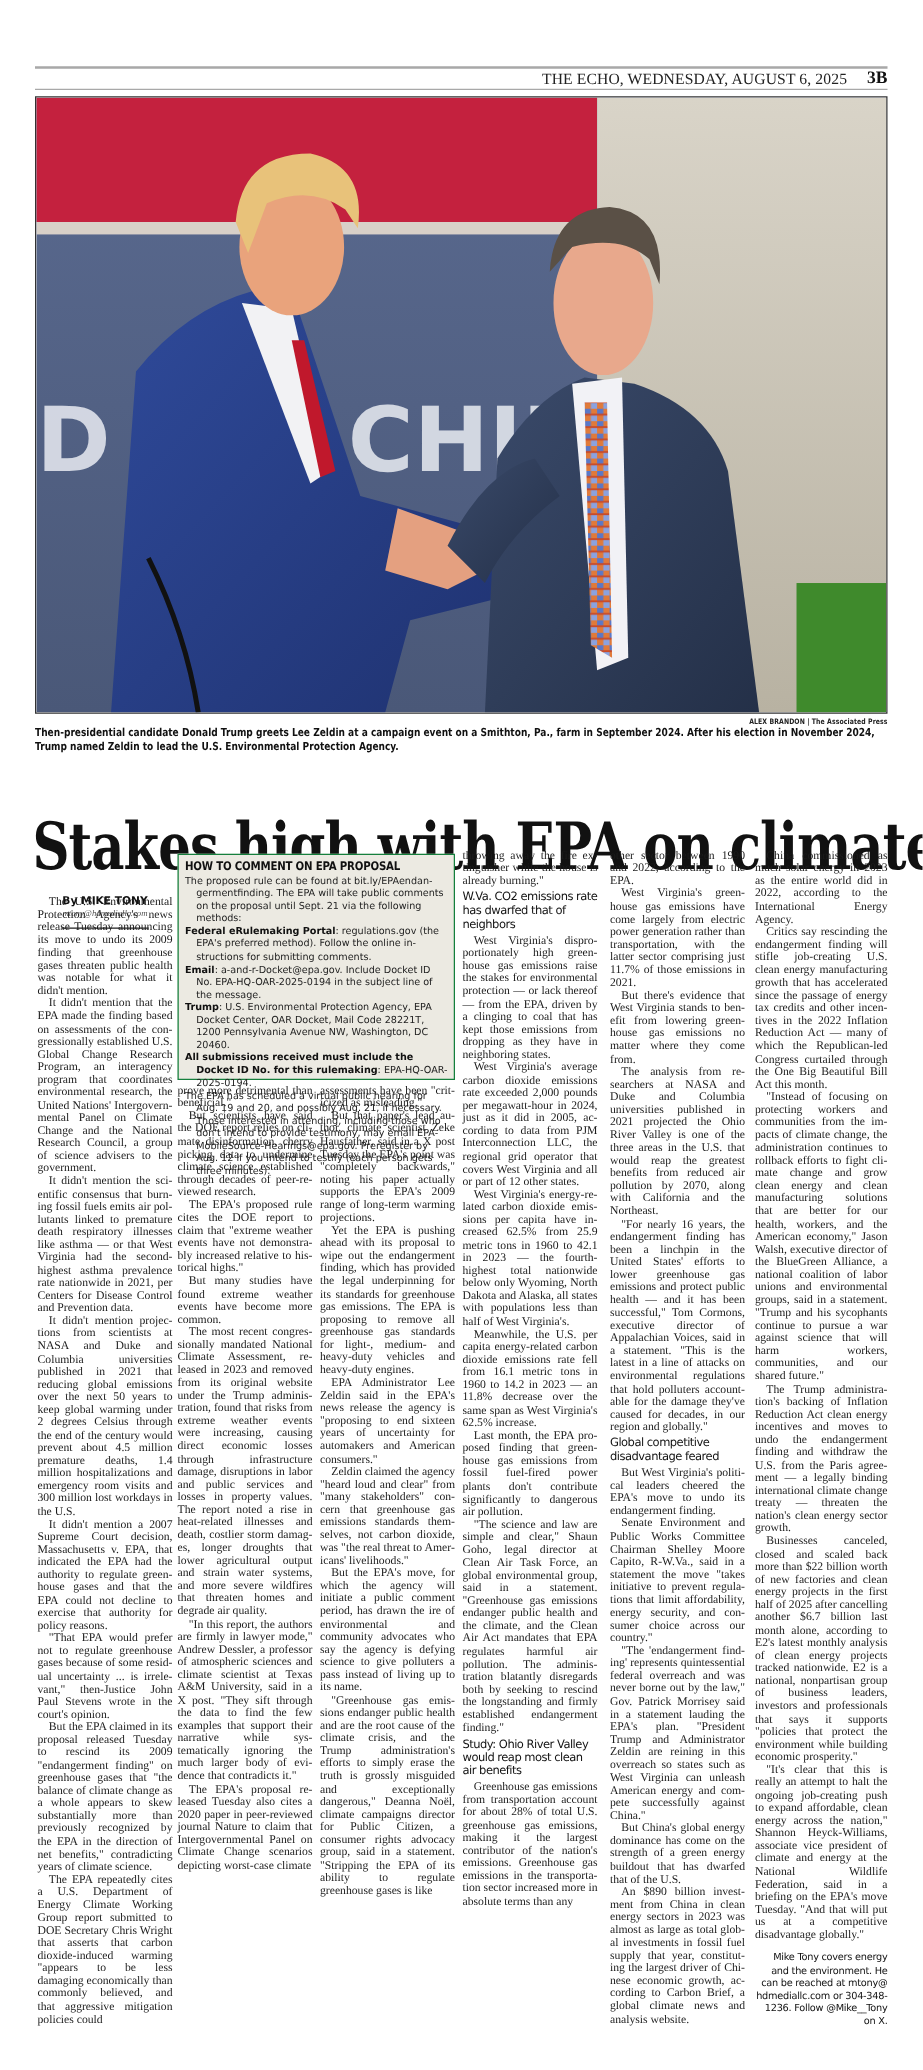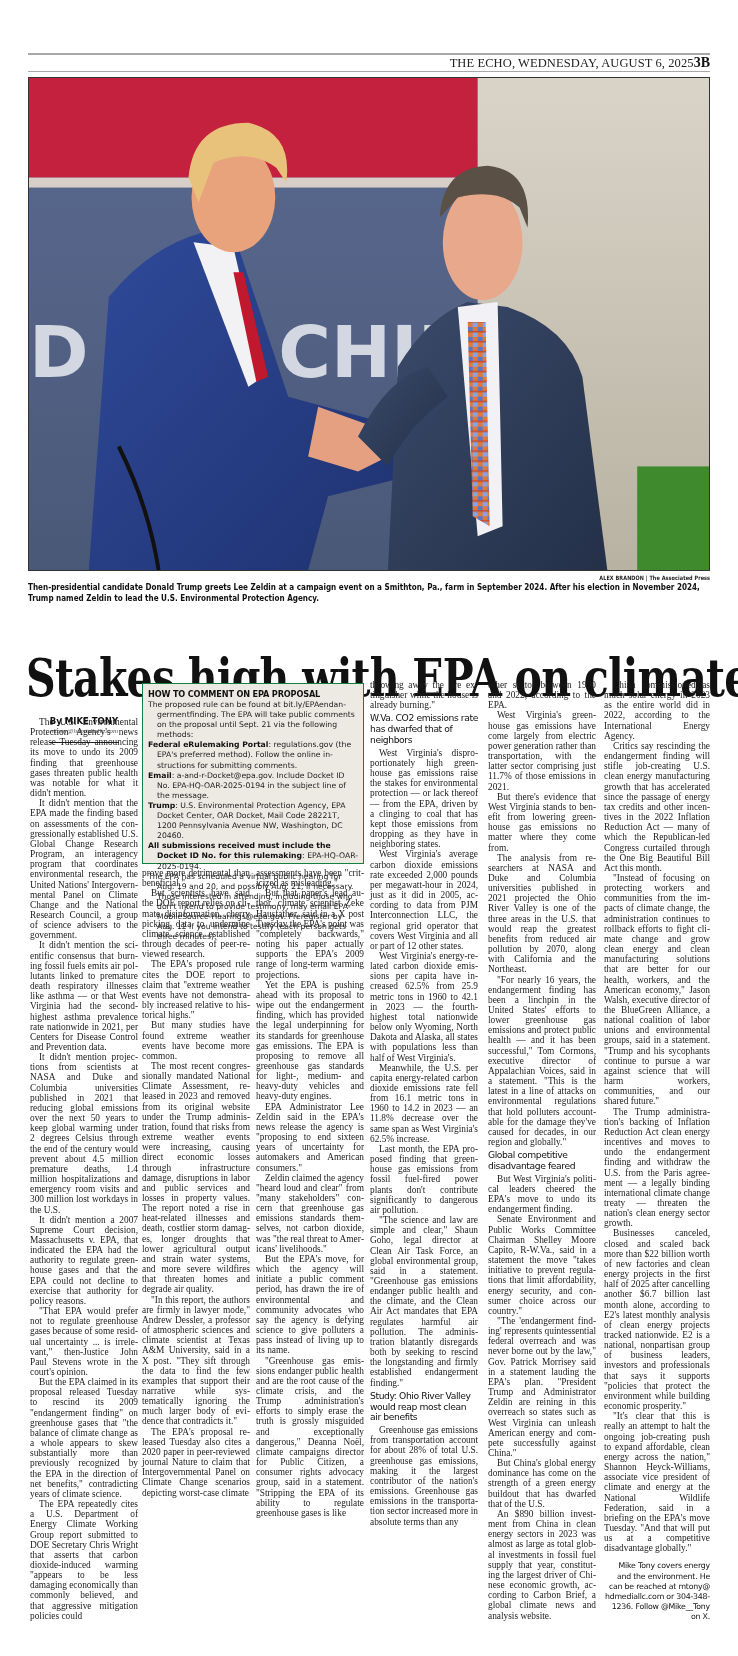--- a/index.html
+++ b/index.html
@@ -2,21 +2,21 @@
 <html><head>
 <meta charset="utf-8">
 <style>
   html, body { margin: 0; padding: 0; background: #ffffff; }
   body { width: 738px; height: 1656px; position: relative; overflow: hidden; color: #1a1a1a; }
   .page { position: absolute; left: 0; top: 0; width: 738px; height: 1656px; }
 
   
   .header-rule-top { position: absolute; left: 28px; right: 28px; top: 53px; height: 2px; background: #a8a8a8; }
   .header-rule-bottom { position: absolute; left: 28px; right: 28px; top: 71px; height: 1px; background: #a8a8a8; }
-  .folio { position: absolute; right: 28px; top: 55px; height: 16px; display: flex; align-items: center; }
+  .folio { position: absolute; right: 28px; top: 55px; height: 16px; display: flex; align-items: center; gap: 16px; }
   .folio-text { font-family: "Liberation Serif", serif; font-size: 12.5px; letter-spacing: 0.1px; color: #222; }
   .folio-page { font-family: "Liberation Serif", serif; font-weight: bold; font-size: 14px; color: #111; }
 
   
   .photo { position: absolute; left: 28px; top: 77px; width: 682px; height: 494px; overflow: hidden; border: 1px solid #333; box-sizing: border-box; }
   .photo svg { display: block; width: 100%; height: 100%; }
 
   .credit { position: absolute; right: 28px; top: 574px; font-family: "DejaVu Sans", sans-serif; font-weight: bold; font-size: 6px; color: #222; letter-spacing: 0.1px; transform: scaleX(0.82); transform-origin: right center; }
   .caption { position: absolute; left: 28px; top: 582px; width: 830px; font-family: "DejaVu Sans", sans-serif; font-weight: bold; font-size: 8.8px; line-height: 10.5px; color: #111; transform: scaleX(0.822); transform-origin: left top; }
 

